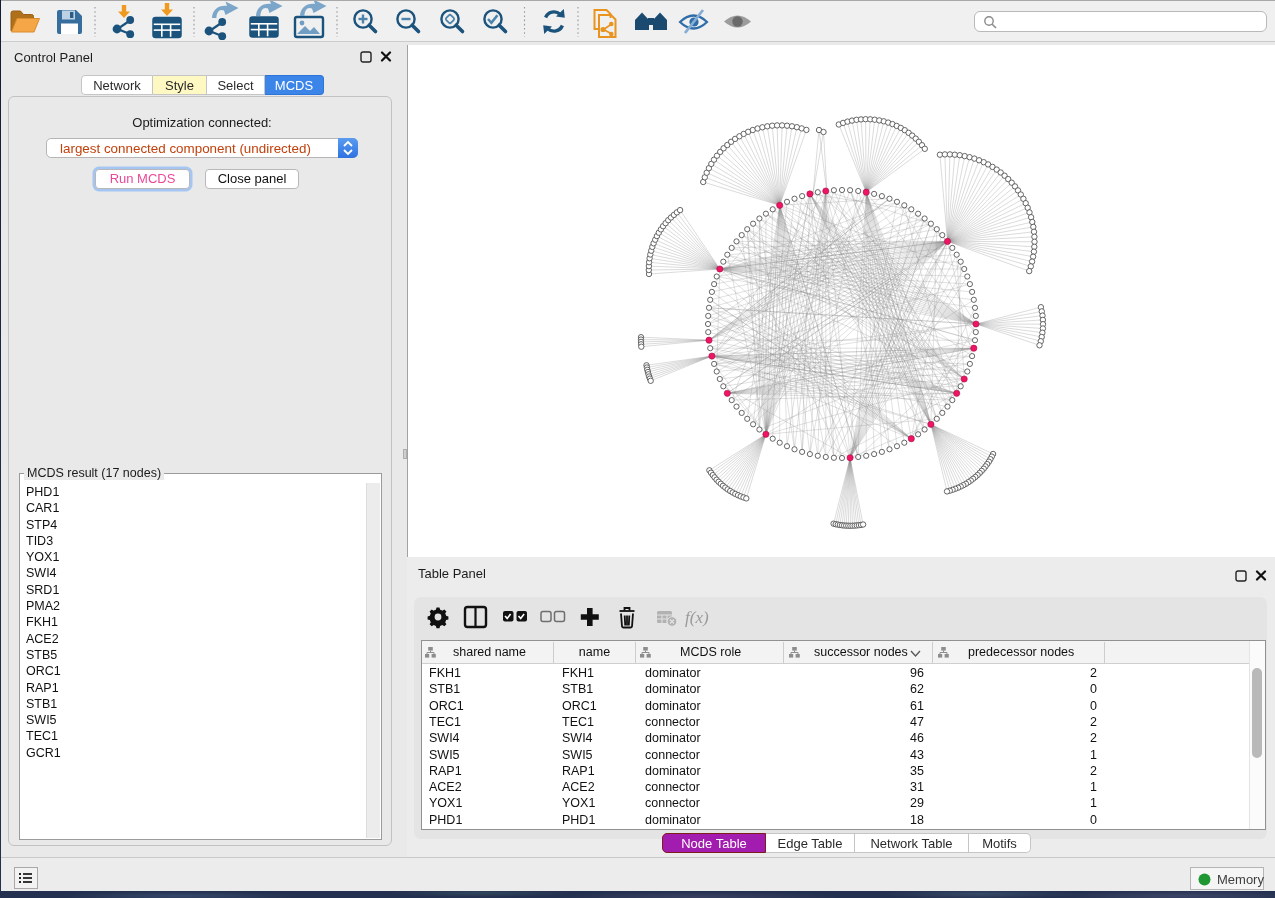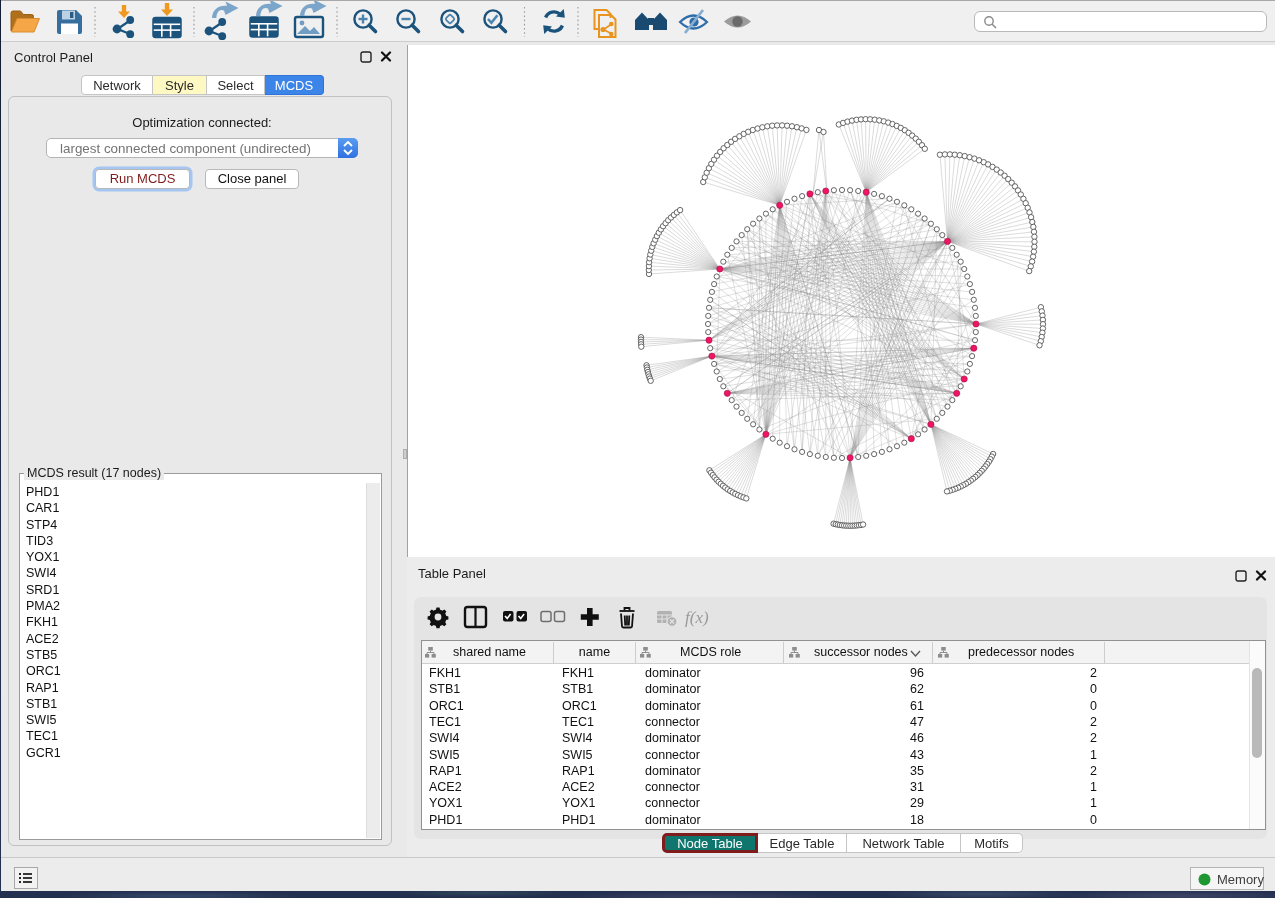--- a/index.html
+++ b/index.html
@@ -150,31 +150,31 @@
   <div class="abs" style="left:7px;top:54px;width:384px;height:750px;border:1px solid #c2c2c2;border-radius:6px;background:#e9e9e9;"></div>
 
   <div class="abs" style="left:80px;top:33px;height:20px;display:flex;font-size:13px;color:#2a2a2a;">
     <div style="width:72px;background:#fff;border:1px solid #c5c5c5;border-radius:4px 0 0 4px;display:flex;align-items:center;justify-content:center;">Network</div>
     <div style="width:54px;background:#fef9c3;border:1px solid #c5c5c5;border-left:none;display:flex;align-items:center;justify-content:center;">Style</div>
     <div style="width:58px;background:#fff;border:1px solid #c5c5c5;border-left:none;display:flex;align-items:center;justify-content:center;">Select</div>
     <div style="width:59px;background:#3b84e8;border:1px solid #2f74d8;border-left:none;border-radius:0 4px 4px 0;display:flex;align-items:center;justify-content:center;color:#fff;">MCDS</div>
   </div>
   <div class="abs" style="left:0;top:73px;width:395px;text-align:center;font-size:13px;color:#1a1a1a;"><span style="margin-left:7px">Optimization connected:</span></div>
 
-  <div class="abs" style="left:45px;top:96px;width:312px;height:20px;background:#fff;border:1px solid #b5b5b5;border-radius:5px;font-size:13.4px;color:#737373;">
+  <div class="abs" style="left:45px;top:96px;width:312px;height:20px;background:#fff;border:1px solid #b5b5b5;border-radius:5px;font-size:13.4px;color:#c2410c;">
     <div style="margin:2px 0 0 13px;">largest connected component (undirected)</div>
     <div class="abs" style="right:-1px;top:-1px;width:20px;height:20px;border-radius:0 5px 5px 0;background:linear-gradient(#5a9cf0,#2e72e2);">
       <svg width="20" height="20">
             <path d="M6,8 l4,-4 4,4" fill="none" stroke="#fff" stroke-width="1.8"></path>
             <path d="M6,12 l4,4 4,-4" fill="none" stroke="#fff" stroke-width="1.8"></path>
           </svg>
     </div>
   </div>
 
-  <div class="abs" style="left:94px;top:127px;width:95px;height:20px;background:#fff;border:1px solid #b8b8b8;border-radius:4px;box-shadow:0 0 0 2.5px #a5c6f3;font-size:13px;color:#7f1d1d;text-align:center;line-height:18px;">Run MCDS</div>
+  <div class="abs" style="left:94px;top:127px;width:95px;height:20px;background:#fff;border:1px solid #b8b8b8;border-radius:4px;box-shadow:0 0 0 2.5px #a5c6f3;font-size:13px;color:#ec4899;text-align:center;line-height:18px;">Run MCDS</div>
   <div class="abs" style="left:204px;top:127px;width:94px;height:20px;background:#fff;border:1px solid #b8b8b8;border-radius:4px;font-size:13px;color:#111;text-align:center;line-height:18px;">Close panel</div>
 
   <div class="abs" style="left:18px;top:431px;width:363px;height:367px;border:1px solid #9b9b9b;background:#fff;"></div>
   <div class="abs" style="left:23px;top:424px;background:#e9e9e9;padding:0 3px;font-size:12.5px;color:#1a1a1a;">MCDS result (17 nodes)</div>
   <div class="abs" style="left:19px;top:441px;width:361px;height:356px;background:#fff;">
     <div class="abs" style="right:1px;top:0;width:14px;height:355px;background:#ececec;border-left:1px solid #dddddd;"></div>
     <div style="padding:1px 0 0 6px;font-size:12.5px;line-height:16.3px;color:#111;">PHD1<br>CAR1<br>STP4<br>TID3<br>YOX1<br>SWI4<br>SRD1<br>PMA2<br>FKH1<br>ACE2<br>STB5<br>ORC1<br>RAP1<br>STB1<br>SWI5<br>TEC1<br>GCR1</div>
   </div>
 </div>
 
@@ -1116,21 +1116,21 @@
               <span class="abs" style="left:223px;top:1px">dominator</span>
               <span class="abs" style="left:402px;top:1px;width:100px;text-align:right">17</span>
               <span class="abs" style="left:575px;top:1px;width:100px;text-align:right">1</span>
             </div>
           </div>
       <div class="abs" style="right:0;top:0;width:16px;height:188px;background:#fbfbfb;border-left:1px solid #e4e4e4;"></div>
       <div class="abs" style="right:3px;top:27px;width:10px;height:90px;background:#b9b9b9;border-radius:5px;"></div>
     </div>
 
     <div class="abs" style="left:248px;top:236px;height:20px;display:flex;font-size:13px;color:#2a2a2a;">
-      <div style="width:96px;background:#0f766e;border:3px solid #7f1d1d;border-radius:5px 0 0 5px;display:flex;align-items:center;justify-content:center;color:#fff;">Node Table</div>
+      <div style="width:104px;background:#a21caf;border:1px solid #7f1d1d;border-radius:5px 0 0 5px;display:flex;align-items:center;justify-content:center;color:#fff;">Node Table</div>
       <div style="width:89px;background:#fff;border:1px solid #c5c5c5;border-left:none;display:flex;align-items:center;justify-content:center;">Edge Table</div>
       <div style="width:114px;background:#fff;border:1px solid #c5c5c5;border-left:none;display:flex;align-items:center;justify-content:center;">Network Table</div>
       <div style="width:62px;background:#fff;border:1px solid #c5c5c5;border-left:none;border-radius:0 5px 5px 0;display:flex;align-items:center;justify-content:center;">Motifs</div>
     </div>
   </div>
 </div>
 
 <div class="abs" style="left:0;top:856px;width:1274px;height:34px;background:#ececec;border-top:1px solid #c9c9c9;">
   <div class="abs" style="left:13px;top:9px;width:24px;height:22px;background:#f2f2f2;border:1px solid #a8a8a8;">
     <svg width="22" height="20">

